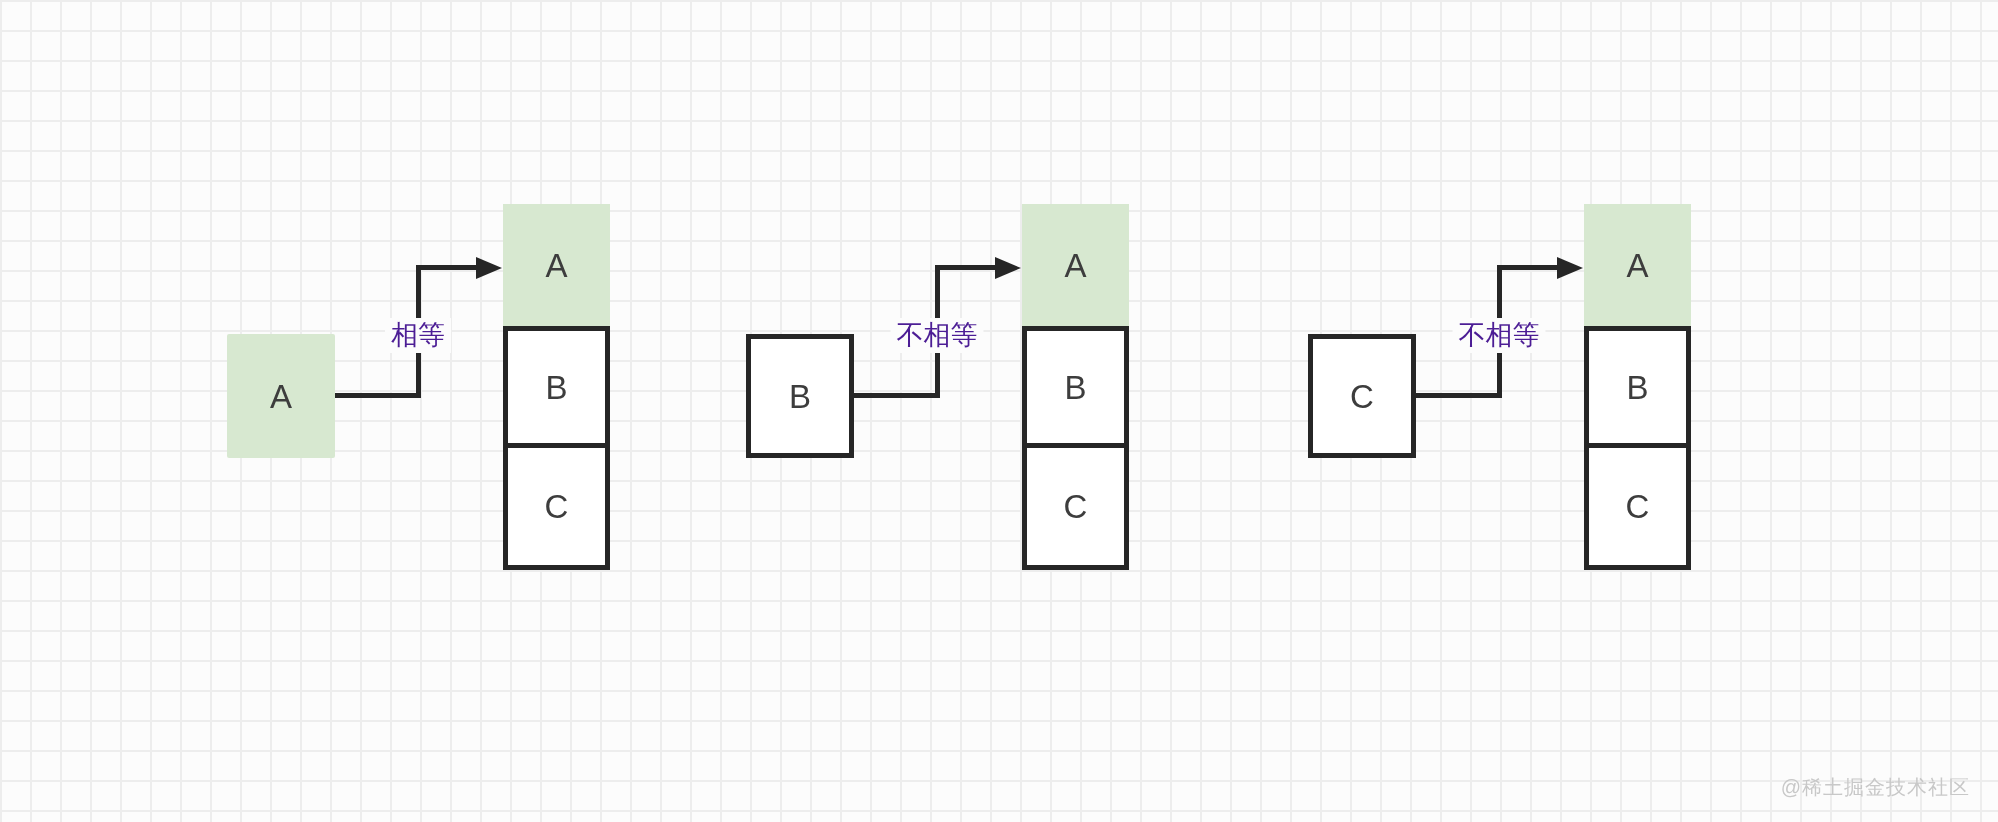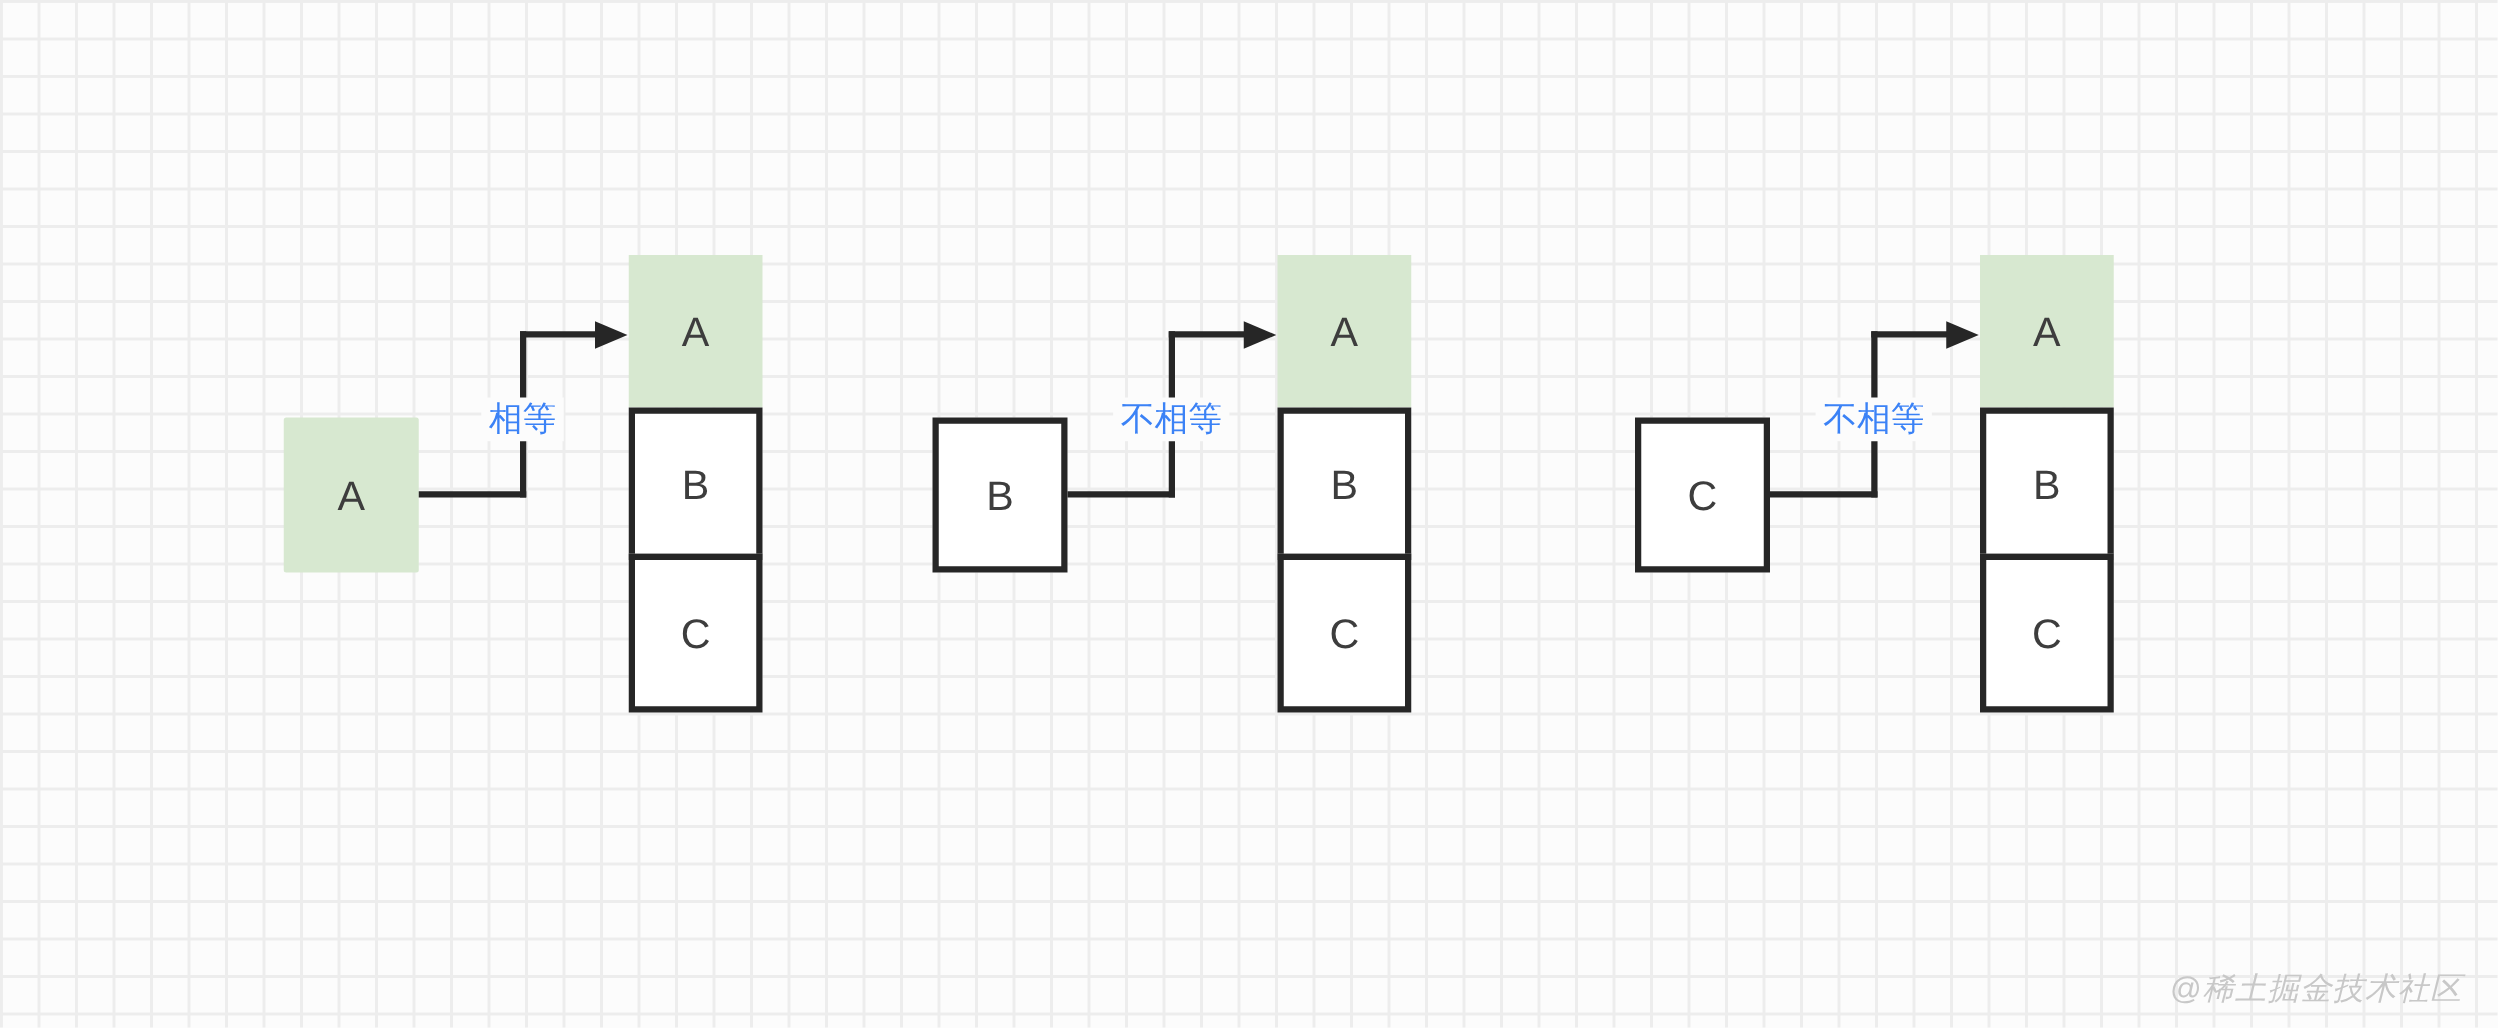--- a/index.html
+++ b/index.html
@@ -54,28 +54,28 @@
     position:absolute;left:249px;top:53px;width:0;height:0;
     border-top:11px solid transparent;
     border-bottom:11px solid transparent;
     border-left:26px solid #262626;
   }
   .edge-label{
     position:absolute;left:191px;top:114px;
     transform:translateX(-50%);
     background:#fcfcfc;
     padding:2px 6px;
-    font-size:27px;color:#3b82f6;line-height:1.15;
+    font-size:27px;color:#4c1d95;line-height:1.15;
     white-space:nowrap;
     z-index:2;
   }
 
   .watermark{
     position:absolute;right:28px;top:774px;
-    font-size:25px;color:#c8c8c8;letter-spacing:1px;font-style:italic;
+    font-size:20px;color:#c8c8c8;letter-spacing:1px;
   }
 </style>
 </head>
 <body>
 
 <div class="canvas">
 
   <div class="group g1">
     <div class="single fill-green">
       <span class="letter">A</span>

